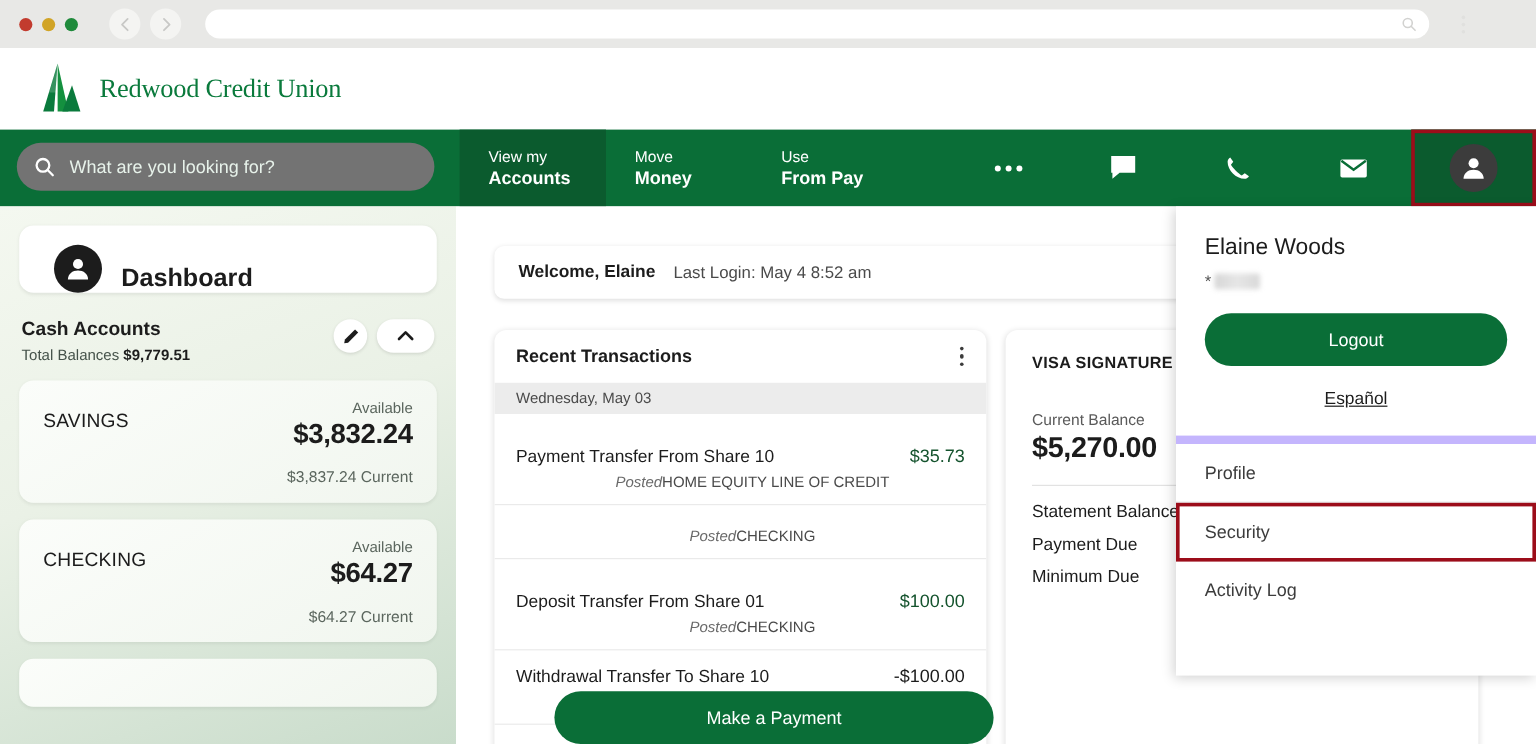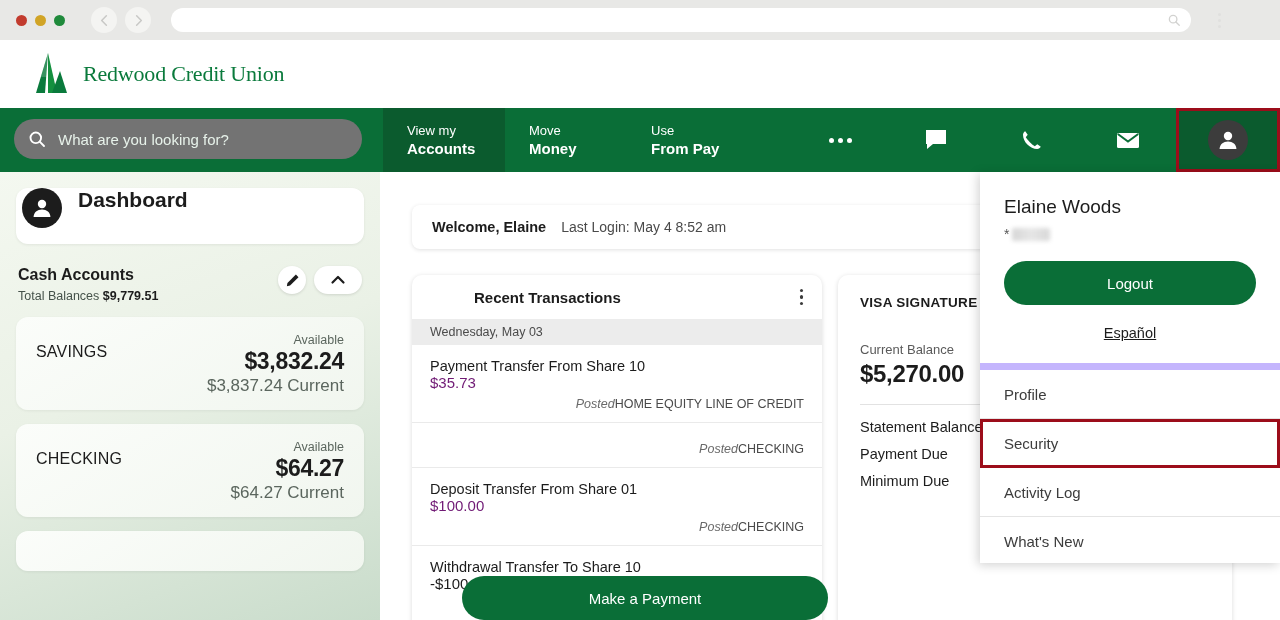--- a/index.html
+++ b/index.html
@@ -96,22 +96,22 @@
   .dots3 i { width: 5px; height: 5px; border-radius: 50%; background: #ffffff; }
 
   
   .sidebar {
     position: absolute; top: 172px; left: 0; width: 380px; height: 448px;
     background: linear-gradient(160deg, #f4f8f0 0%, #eaf1e6 45%, #c9dccb 100%);
     overflow: hidden;
   }
   .dash-card {
     margin: 16px 16px 0 16px; height: 56px; background: #ffffff;
-    border-radius: 12px; display: flex; align-items: flex-start;
-    padding-left: 6px; gap: 16px;
+    border-radius: 12px; display: flex; align-items: flex-end;
+    padding-left: 29px; gap: 16px;
     box-shadow: 0 1px 3px rgba(0,0,0,0.07);
   }
   .dash-avatar {
     width: 40px; height: 40px; border-radius: 50%; background: #1c1c1c;
     display: flex; align-items: center; justify-content: center;
   }
   .dash-title { font-size: 21px; font-weight: 700; color: #1c1c1c; }
 
   .cash-head {
     margin: 22px 18px 0 18px; display: flex;
@@ -136,21 +136,21 @@
     margin: 14px 16px 0 16px; border-radius: 12px; padding: 16px 20px 14px 20px;
     background: linear-gradient(150deg, #fbfdfa 0%, #f1f6ef 100%);
     box-shadow: 0 1px 3px rgba(0,0,0,0.06);
     display: flex; justify-content: space-between; align-items: flex-start;
     cursor: pointer;
   }
   .acct-name { font-size: 16px; color: #1c1c1c; letter-spacing: 0.2px; padding-top: 10px; }
   .acct-right { text-align: right; }
   .acct-avail-label { font-size: 12.5px; color: #5b665e; }
   .acct-amount { font-size: 23px; font-weight: 700; color: #1c1c1c; margin-top: 1px; letter-spacing: -0.3px; }
-  .acct-current { font-size: 17px; color: #5b665e; margin-top: 1px; }
+  .acct-current { font-size: 13px; color: #5b665e; margin-top: 15px; }
   .acct-card.stub { height: 40px; margin-top: 14px; }
 
   
   .main {
     position: absolute; top: 172px; left: 380px;
     width: 900px; height: 448px; background: #ffffff;
   }
   .welcome-card {
     position: absolute; left: 32px; top: 33px; width: 820px; height: 44px;
     background: #ffffff; border-radius: 8px;
@@ -162,37 +162,37 @@
 
   .tx-card {
     position: absolute; left: 32px; top: 103px; width: 410px; height: 360px;
     background: #ffffff; border-radius: 10px;
     box-shadow: 0 1px 5px rgba(0,0,0,0.14); overflow: hidden;
   }
   .tx-head {
     height: 44px; display: flex; align-items: center;
     justify-content: space-between; padding: 0 15px 0 18px;
   }
-  .tx-head-title { font-size: 15px; font-weight: 700; color: #1c1c1c; margin-left: 44px; }
+  .tx-head-title { font-size: 15px; font-weight: 700; color: #1c1c1c; }
   .kebab-v {
     display: flex; flex-direction: column; gap: 3px; align-items: center;
     padding: 4px; cursor: pointer;
   }
   .kebab-v i { width: 3.5px; height: 3.5px; border-radius: 50%; background: #3c3c3c; }
   .tx-daterow {
     height: 26px; background: #ececec; display: flex; align-items: center;
     padding-left: 18px; font-size: 12.5px; color: #4a4a4a;
   }
   .tx-row { padding: 13px 18px 11px 18px; border-bottom: 1px solid #eaeaea; cursor: pointer; }
-  .tx-line1 { display: flex; justify-content: space-between; align-items: baseline; flex-direction: column; }
+  .tx-line1 { display: flex; justify-content: space-between; align-items: baseline; }
   .tx-desc { font-size: 14.5px; color: #1c1c1c; }
   .tx-amt { font-size: 15px; font-weight: 400; }
-  .tx-amt.credit { color: #701a75; }
+  .tx-amt.credit { color: #14532d; margin-top: 14px; }
   .tx-amt.debit { color: #1c1c1c; }
-  .tx-line2 { display: flex; justify-content: flex-end; margin-top: 6px; margin-left: 20px; }
+  .tx-line2 { display: flex; justify-content: center; margin-top: 6px; margin-left: 20px; }
   .tx-status { font-size: 12.5px; color: #6a6a6a; font-style: italic; }
   .tx-acct { font-size: 12.5px; color: #4a4a4a; }
 
   .visa-card {
     position: absolute; left: 458px; top: 103px; width: 394px; height: 360px;
     background: #ffffff; border-radius: 10px;
     box-shadow: 0 1px 5px rgba(0,0,0,0.14); padding: 20px 22px;
   }
   .visa-title { font-size: 13.5px; font-weight: 700; color: #1c1c1c; letter-spacing: 0.3px; }
   .visa-bal-label { font-size: 13px; color: #5a5a5a; margin-top: 32px; }
@@ -480,15 +480,14 @@
   <div class="dd-masked">
     <span class="dd-star">*</span>
     <span class="dd-redact"></span>
   </div>
   <button class="dd-logout">Logout</button>
   <a class="dd-espanol">Español</a>
   <div class="dd-list">
     <div class="dd-item">Profile</div>
     <div class="dd-item highlighted">Security</div>
     <div class="dd-item">Activity Log</div>
-    <div class="dd-item">What's New</div>
   </div>
 </div>
 
 </body></html>

